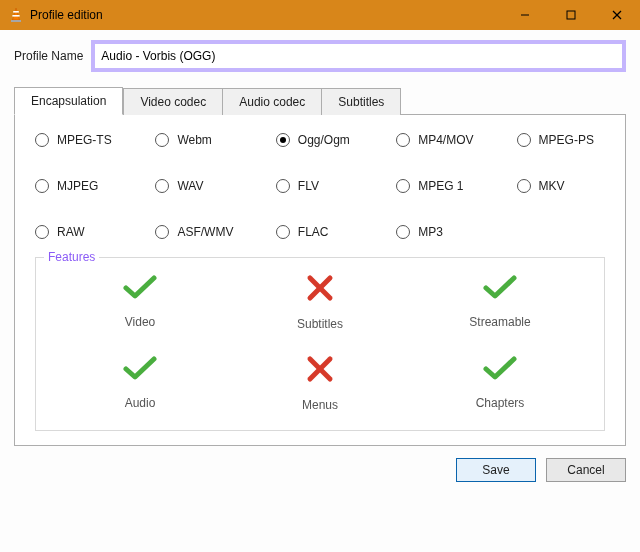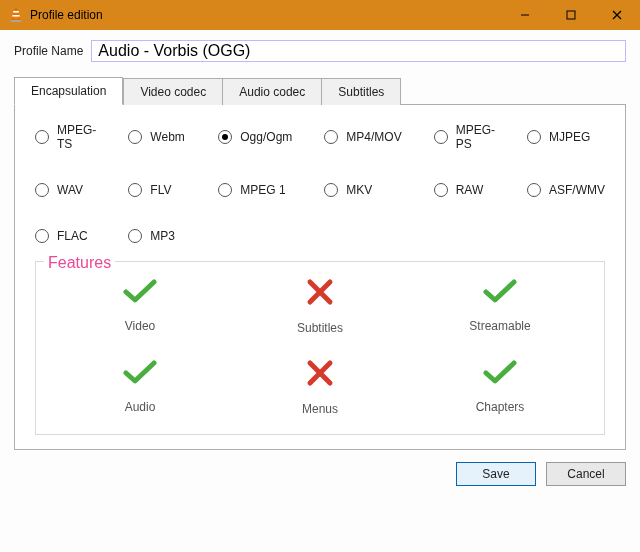--- a/index.html
+++ b/index.html
@@ -11,21 +11,21 @@
   .title-icon { width:16px; height:16px; margin-right:6px; }
   .title-text { flex:0 0 auto; font-size:12px; }
   .title-spacer { flex:1; }
   .win-btn { width:46px; height:30px; display:flex; align-items:center; justify-content:center; }
 
   .content { padding:10px 14px 0 14px; }
 
   .namerow { display:flex; align-items:center; margin-bottom:14px; }
   .namerow label { margin-right:8px; font-size:12px; }
   .namerow input {
-    flex:1; height:22px; border:1px solid #c4b5fd; padding:0 6px; font-size:16px; background:#fff;
+    flex:1; height:32px; border:4px solid #c4b5fd; padding:0 6px; font-size:12px; background:#fff;
   }
 
   
   .tabs { display:flex; align-items:center; position:relative; z-index:2; }
   .tab {
     padding:6px 16px; border:1px solid #adadad; border-bottom:none;
     background:#f0f0f0; font-size:12px; margin-right:0; position:relative; top:1px;
     border-right:none;
   }
   .tab:last-child { border-right:1px solid #adadad; }
@@ -33,32 +33,32 @@
     background:#fff; border-bottom:1px solid #fff; z-index:3;
     border-right:1px solid #adadad;
   }
   .tab.active + .tab { border-left:1px solid #adadad; }
 
   .panel {
     border:1px solid #adadad; background:#fff; padding:18px 20px 14px 20px;
     position:relative; z-index:1;
   }
 
-  .radio-grid { display:grid; grid-template-columns: repeat(6, 1fr); row-gap:20px; column-gap:8px; margin-bottom:18px;gap:32px; }
+  .radio-grid { display:grid; grid-template-columns: repeat(5, 1fr); row-gap:20px; column-gap:8px; margin-bottom:18px;gap:32px; }
   .radio-item { display:flex; align-items:center; gap:8px; font-size:12px; }
   .radio-circle {
     width:14px; height:14px; border:1px solid #555; border-radius:50%; display:flex; align-items:center; justify-content:center;
     flex:0 0 14px;
   }
   .radio-circle.checked::after {
     content:""; width:6px; height:6px; background:#000; border-radius:50%; display:block;
   }
 
   .features-box { border:1px solid #d9d9d9; padding:16px 14px 18px 14px; position:relative; }
-  .features-legend { position:absolute; top:-8px; left:8px; background:#fff; padding:0 4px; font-size:16px; color:#ec4899; }
+  .features-legend { position:absolute; top:-8px; left:8px; background:#fff; padding:0 4px; font-size:12px; color:#8b5cf6; }
   .feat-grid { display:grid; grid-template-columns: repeat(3, 1fr); row-gap:24px; }
   .feat { display:flex; align-items:center; gap:12px; font-size:12px; color:#555;flex-direction:column; }
 
   .btnrow { display:flex; justify-content:flex-end; gap:10px; padding:12px 14px; }
   .btn {
     min-width:80px; height:24px; border:1px solid #9a9a9a; background:#e8e8e8;
     font-size:12px; display:flex; align-items:center; justify-content:center;
   }
   .btn.primary { border:1px solid #0a64ad; background:#e5f1fb; }
 </style>

